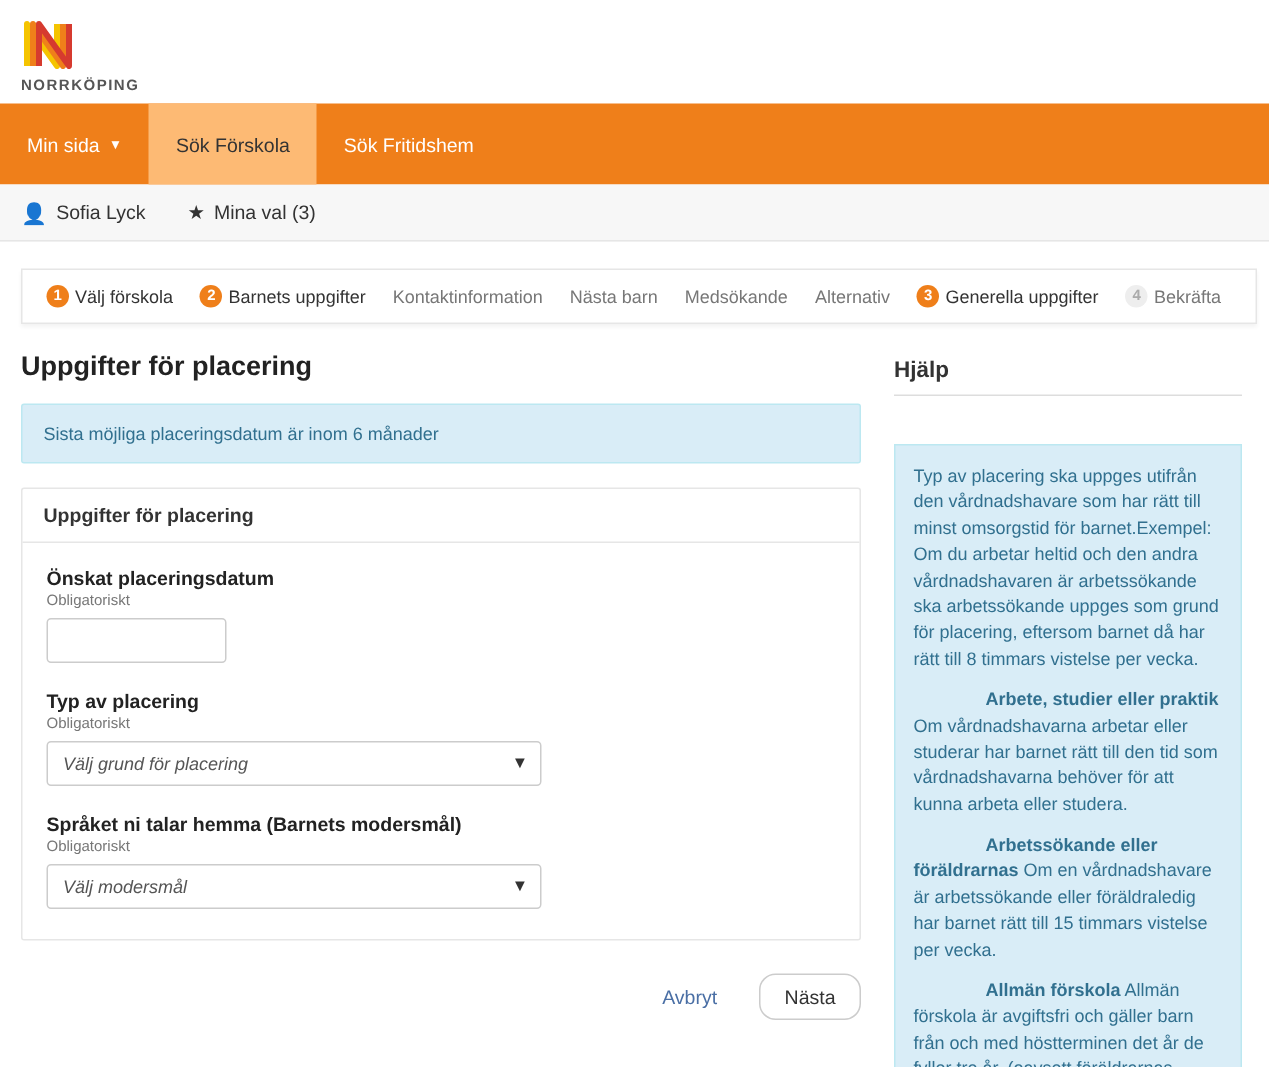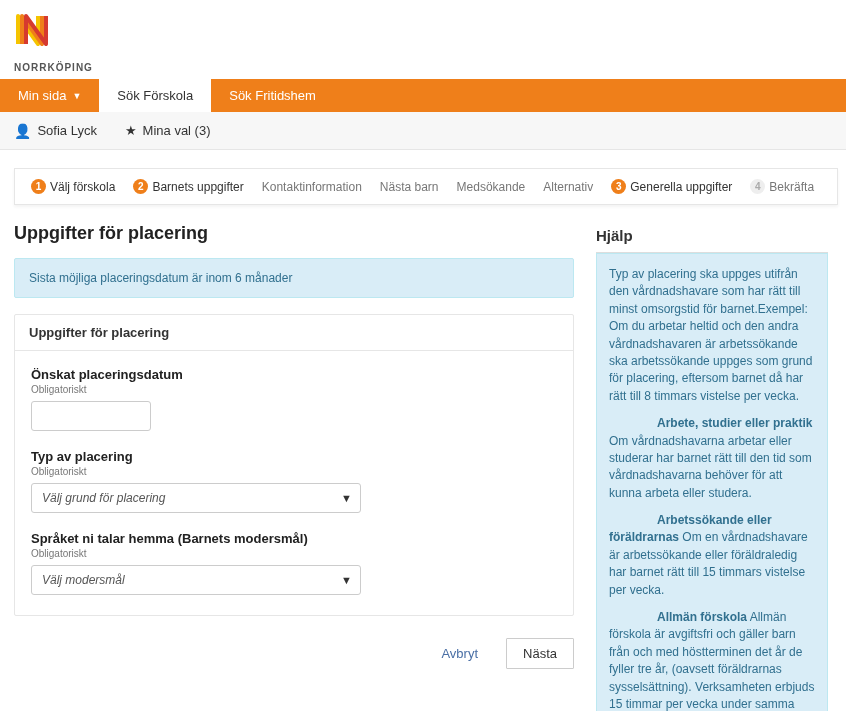--- a/index.html
+++ b/index.html
@@ -1,28 +1,28 @@
 <!DOCTYPE html>
 <html><head>
 <meta charset="utf-8">
 <style>
   * { box-sizing: border-box; margin: 0; padding: 0; }
   body { font-family: Arial, Helvetica, sans-serif; font-size: 13px; color: #333; background: #fff; }
   .page { width: 846px; }
 
   .logo-area { padding: 10px 14px 6px; }
   .logo-svg { display: block; }
-  .logo-text { font-size: 10px; font-weight: bold; color: #555; letter-spacing: 1px; margin-top: 16px; }
-
-  .navbar { display: flex; background: #ef7f1a; height: 33px; }
+  .logo-text { font-size: 10px; font-weight: bold; color: #555; letter-spacing: 1px; margin-top: 6px; }
+
+  .navbar { display: flex; background: #ef7f1a; height: 54px; }
   .nav-item {
     padding: 0 18px; display: flex; align-items: center; color: #fff;
     font-size: 13px; cursor: pointer;
   }
-  .nav-item.active { background: #ffffff; color: #333; }
+  .nav-item.active { background: #fdba74; color: #333; }
   .caret-down { margin-left: 6px; font-size: 9px; }
 
   .subbar { display: flex; align-items: center; background: #f7f7f7; height: 38px; border-bottom: 1px solid #e6e6e6;}
   .sub-item { display: flex; align-items: center; padding: 0 14px; color: #333; font-size: 13px; }
   .sub-item .person-icon { margin-right: 6px; font-size: 14px; }
   .sub-item.star { color: #333; cursor:pointer;}
   .sub-item.star .star-icon { margin-right: 6px; }
 
   .content-wrap { padding: 18px 0 0 6px; }
   .stepper {
@@ -68,25 +68,25 @@
     padding: 0 28px 0 10px; font-size: 12px; color:#555; cursor:pointer;font-style:italic;
   }
   .select-wrap .caret {
     position:absolute; right:8px; top:50%; transform: translateY(-50%);
     font-size: 11px; color:#333;
   }
 
   .form-actions { display:flex; justify-content:flex-end; gap: 28px; align-items:center; padding: 8px 0; }
   .link-btn { color: #4a6fa5; font-size: 13px; cursor:pointer; }
   .btn {
-    background:#fff; border:1px solid #ccc; border-radius:1px;
+    background:#fff; border:1px solid #ccc; border-radius:11px;
     padding: 7px 16px; font-size: 13px; cursor:pointer; color:#333;
   }
 
-  .side-title { font-weight:bold; font-size:15px; padding: 4px 0 8px; border-bottom: 1px solid #ddd; }
+  .side-title { font-weight:bold; font-size:15px; padding: 4px 0 8px; border-bottom: 1px solid #ddd; margin-bottom: 32px;}
   .help-box { background:#d9edf7; border:1px solid #bce8f1; padding: 12px; font-size:12px; color:#31708f; line-height:1.45;}
   .help-box b { color:#31708f; font-weight:bold;margin-left:48px; }
   .help-box p { margin-bottom: 10px; }
   .help-box p:last-child { margin-bottom:0; }
 </style>
 </head>
 <body>
 
 <div class="page">
 

